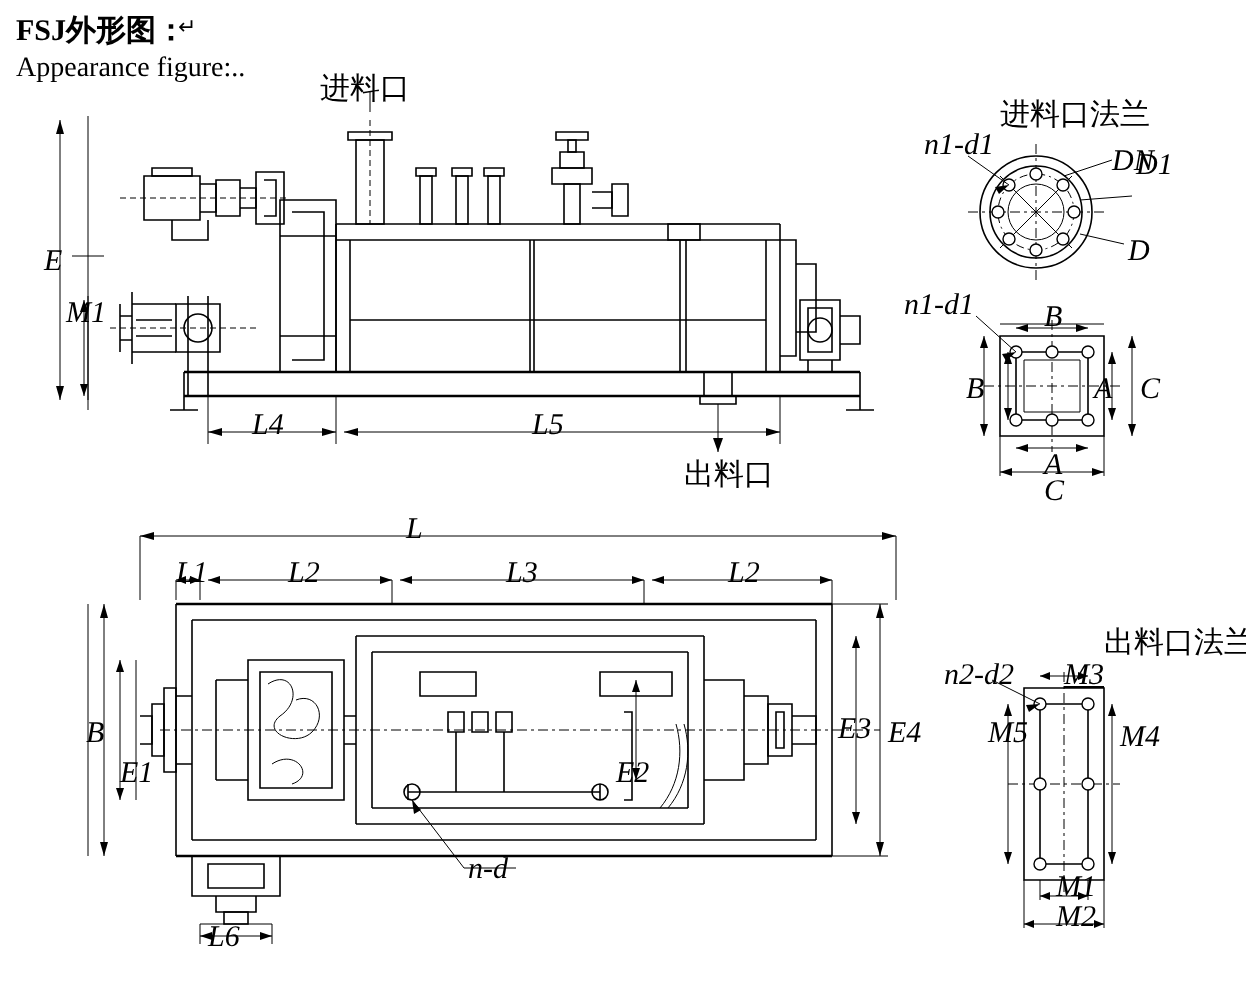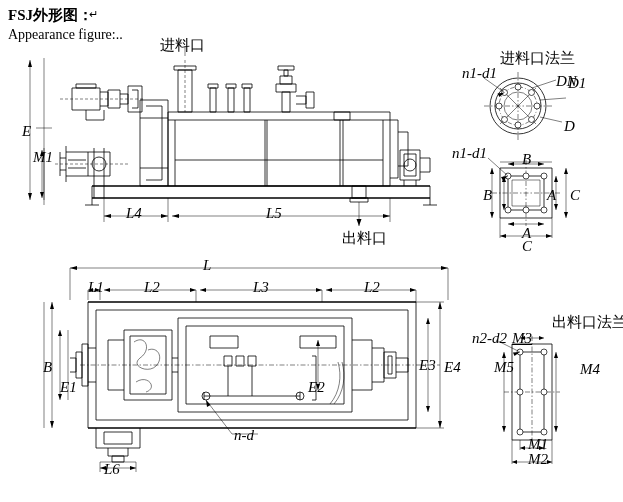--- a/index.html
+++ b/index.html
@@ -375,19 +375,19 @@
   <div class="t ital" style="left:43px;top:360px;">B</div>
   <div class="t ital" style="left:60px;top:380px;">E1</div>
   <div class="t ital" style="left:308px;top:380px;">E2</div>
   <div class="t ital" style="left:419px;top:358px;">E3</div>
   <div class="t ital" style="left:444px;top:360px;">E4</div>
   <div class="t ital" style="left:234px;top:428px;">n-d</div>
   <div class="t ital" style="left:104px;top:462px;">L6</div>
 
   <div class="t" style="left:552px;top:315px;text-align:center;">出料口法兰</div>
   <div class="t ital" style="left:472px;top:331px;">n2-d2</div>
-  <div class="t ital" style="left:512px;top:331px;text-decoration:underline;">M3</div>
-  <div class="t ital" style="left:580px;top:362px;">M4</div>
+  <div class="t ital" style="left:532px;top:331px;text-decoration:underline;">M3</div>
+  <div class="t ital" style="left:560px;top:362px;">M4</div>
   <div class="t ital" style="left:494px;top:360px;">M5</div>
   <div class="t ital" style="left:528px;top:437px;">M1</div>
   <div class="t ital" style="left:528px;top:452px;">M2</div>
 
 </div>
 
 </body></html>

